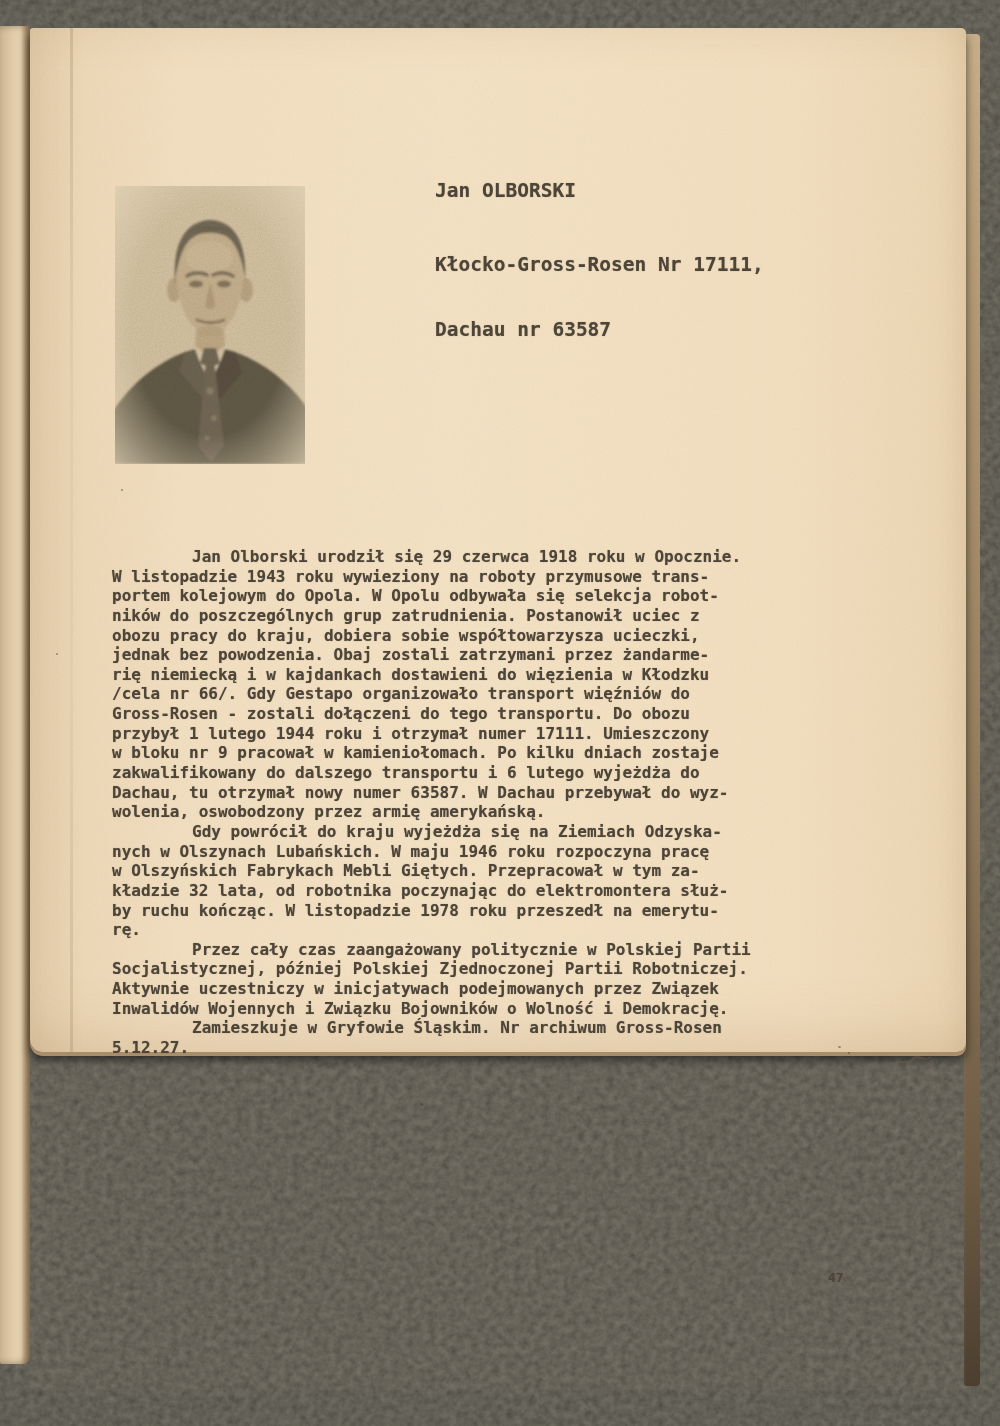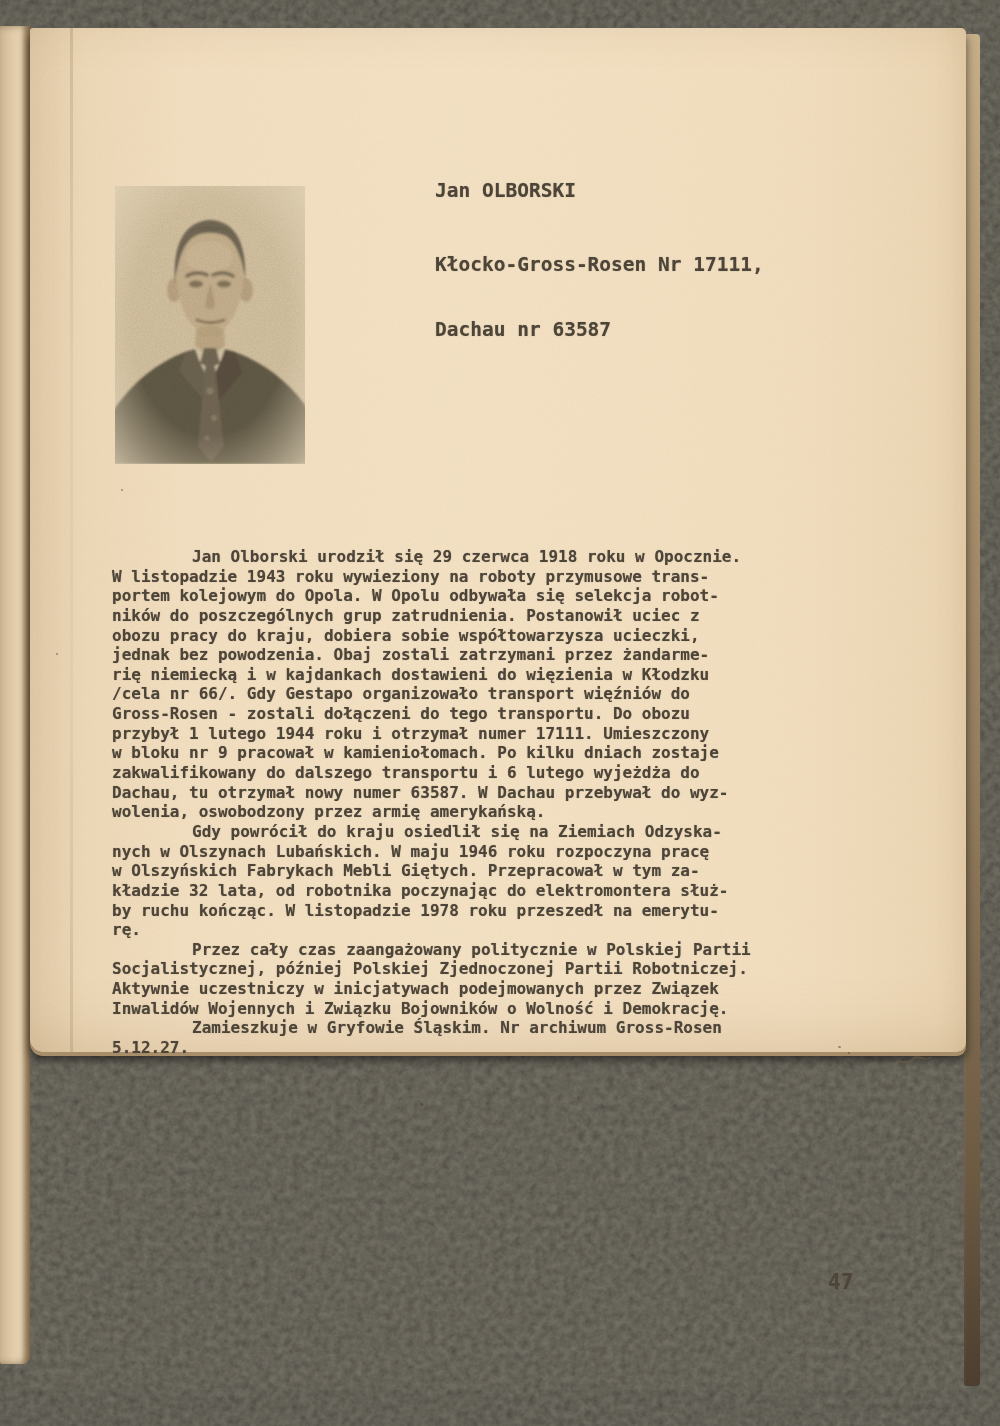--- a/index.html
+++ b/index.html
@@ -39,21 +39,21 @@
   .tw{font-family:"DejaVu Sans Mono","Liberation Mono",monospace;font-weight:700;color:#4e4539;
       text-shadow:0 0 1px rgba(78,69,57,.5);}
   .header{position:absolute;left:405px;top:153px;}
   .header .name{font-size:19.5px;line-height:20px;margin-bottom:10px;white-space:pre;}
   .header .camp{font-size:19.5px;line-height:21.5px;white-space:pre;}
 
   .body-text{position:absolute;left:82px;top:519px;width:830px;font-size:16px;}
   .body-text .line{white-space:pre;line-height:19.65px;height:19.65px;}
   .body-text .line.first{padding-left:80px;}
 
-  .page-number{position:absolute;left:798px;top:1242px;font-size:21px;}
+  .page-number{position:absolute;left:798px;top:1242px;font-size:13px;}
 
   
   .speck{position:absolute;border-radius:50%;background:rgba(72,60,45,.5);z-index:3;}
   .squiggle{position:absolute;z-index:3;}
 </style>
 </head>
 <body>
 
 <div class="stage">
 
@@ -161,21 +161,21 @@
           <div class="line">rię niemiecką i w kajdankach dostawieni do więzienia w Kłodzku</div>
           <div class="line">/cela nr 66/. Gdy Gestapo organizowało transport więźniów do</div>
           <div class="line">Gross-Rosen - zostali dołączeni do tego transportu. Do obozu</div>
           <div class="line">przybył 1 lutego 1944 roku i otrzymał numer 17111. Umieszczony</div>
           <div class="line">w bloku nr 9 pracował w kamieniołomach. Po kilku dniach zostaje</div>
           <div class="line">zakwalifikowany do dalszego transportu i 6 lutego wyjeżdża do</div>
           <div class="line">Dachau, tu otrzymał nowy numer 63587. W Dachau przebywał do wyz-</div>
           <div class="line">wolenia, oswobodzony przez armię amerykańską.</div>
         </div>
         <div class="para">
-          <div class="line first">Gdy powrócił do kraju osiedlił się na Ziemiach Odzyska-</div>
+          <div class="line first">Gdy powrócił do kraju wyjeżdża się na Ziemiach Odzyska-</div>
           <div class="line">nych w Olszynach Lubańskich. W maju 1946 roku rozpoczyna pracę</div>
           <div class="line">w Olszyńskich Fabrykach Mebli Giętych. Przepracował w tym za-</div>
           <div class="line">kładzie 32 lata, od robotnika poczynając do elektromontera służ-</div>
           <div class="line">by ruchu kończąc. W listopadzie 1978 roku przeszedł na emerytu-</div>
           <div class="line">rę.</div>
         </div>
         <div class="para">
           <div class="line first">Przez cały czas zaangażowany politycznie w Polskiej Partii</div>
           <div class="line">Socjalistycznej, później Polskiej Zjednoczonej Partii Robotniczej.</div>
           <div class="line">Aktywnie uczestniczy w inicjatywach podejmowanych przez Związek</div>

